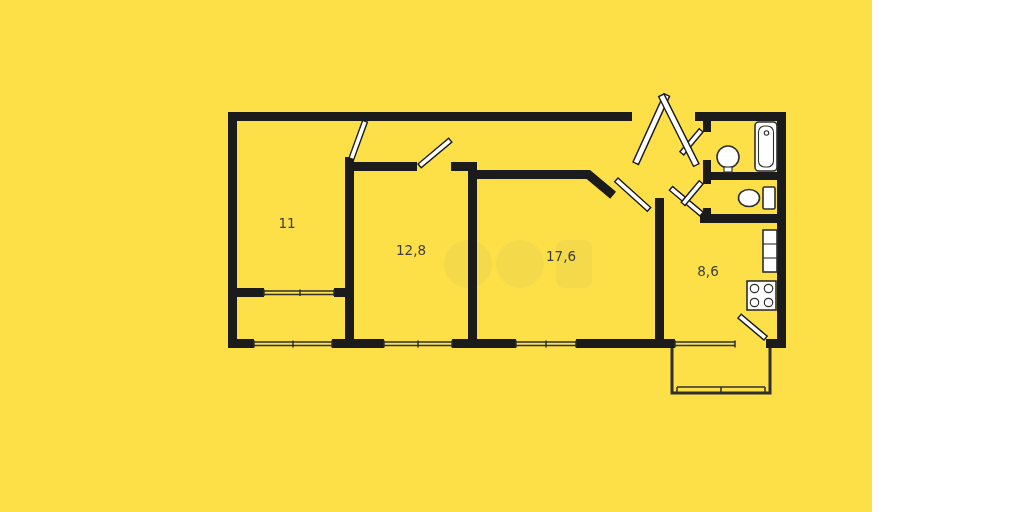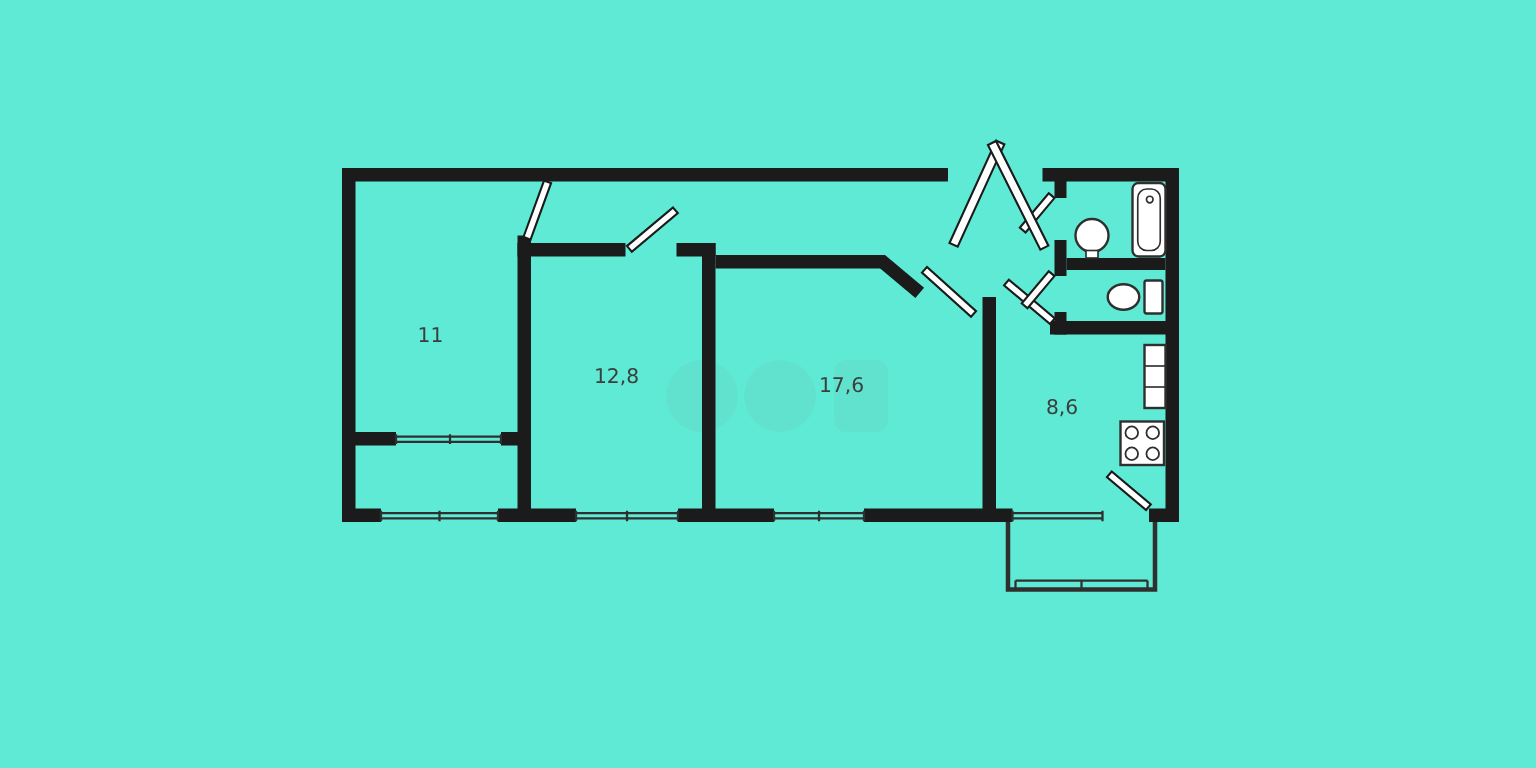--- a/index.html
+++ b/index.html
@@ -1,16 +1,16 @@
 <!DOCTYPE html>
 <html><head>
 <meta charset="utf-8">
 <style>
   html,body{margin:0;padding:0;background:#ffffff;}
-  .stage{position:relative;width:1024px;height:512px;background:#5eead4;overflow:hidden;
+  .stage{position:relative;width:872px;height:512px;background:#fde047;overflow:hidden;
          font-family:"DejaVu Sans", sans-serif;}
   svg{position:absolute;left:0;top:0;}
   text{font-family:"DejaVu Sans", sans-serif;}
 </style>
 </head>
 <body>
 
 <div class="stage">
 <svg width="1024" height="512" viewBox="0 0 1024 512">
 

